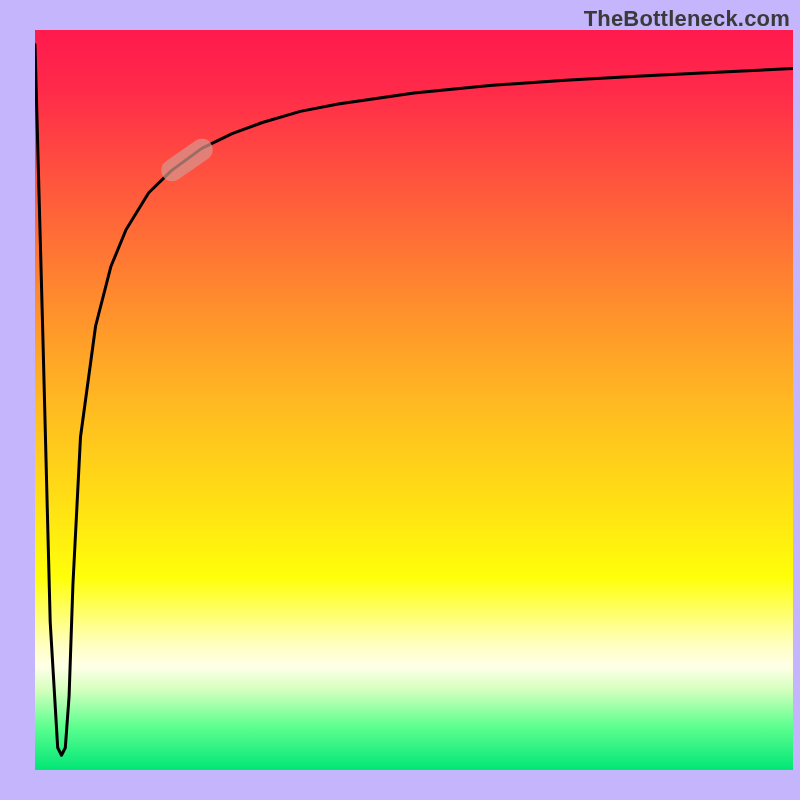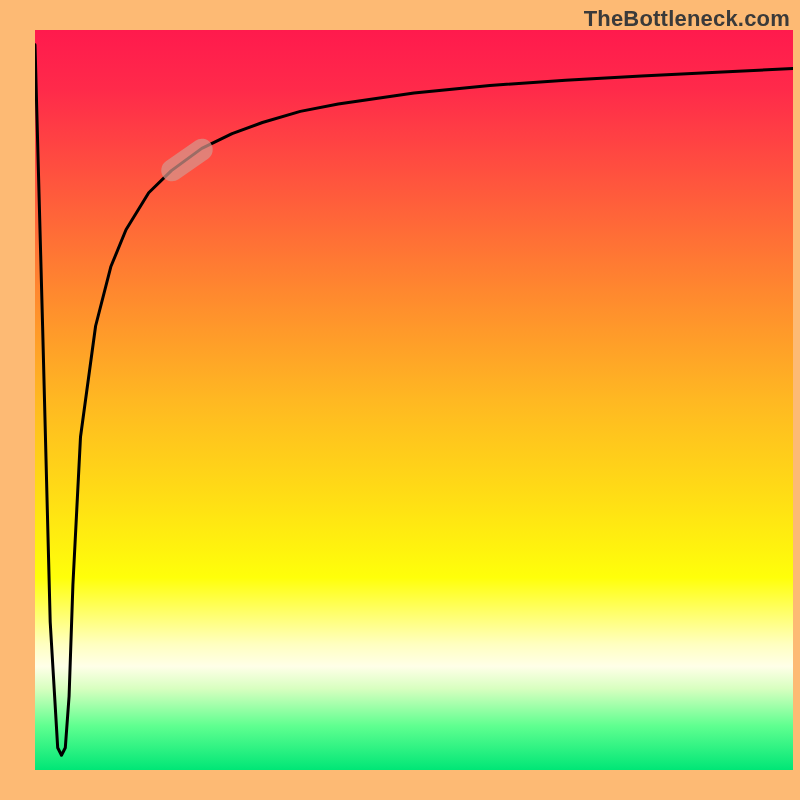--- a/index.html
+++ b/index.html
@@ -1,21 +1,21 @@
 <!DOCTYPE html>
 <html><head>
 <meta charset="utf-8">
 <style>
   * { margin: 0; padding: 0; box-sizing: border-box; }
   html, body { width: 800px; height: 800px; overflow: hidden; background: #000; }
   .stage {
     position: relative;
     width: 800px;
     height: 800px;
-    background: #fdba74;
+    background: #c4b5fd;
   }
   .plot {
     position: absolute;
     left: 35px;
     top: 30px;
     width: 758px;
     height: 740px;
     background: linear-gradient(to bottom,
       #ff1a4d 0%,
       #ff2a4a 8%,

